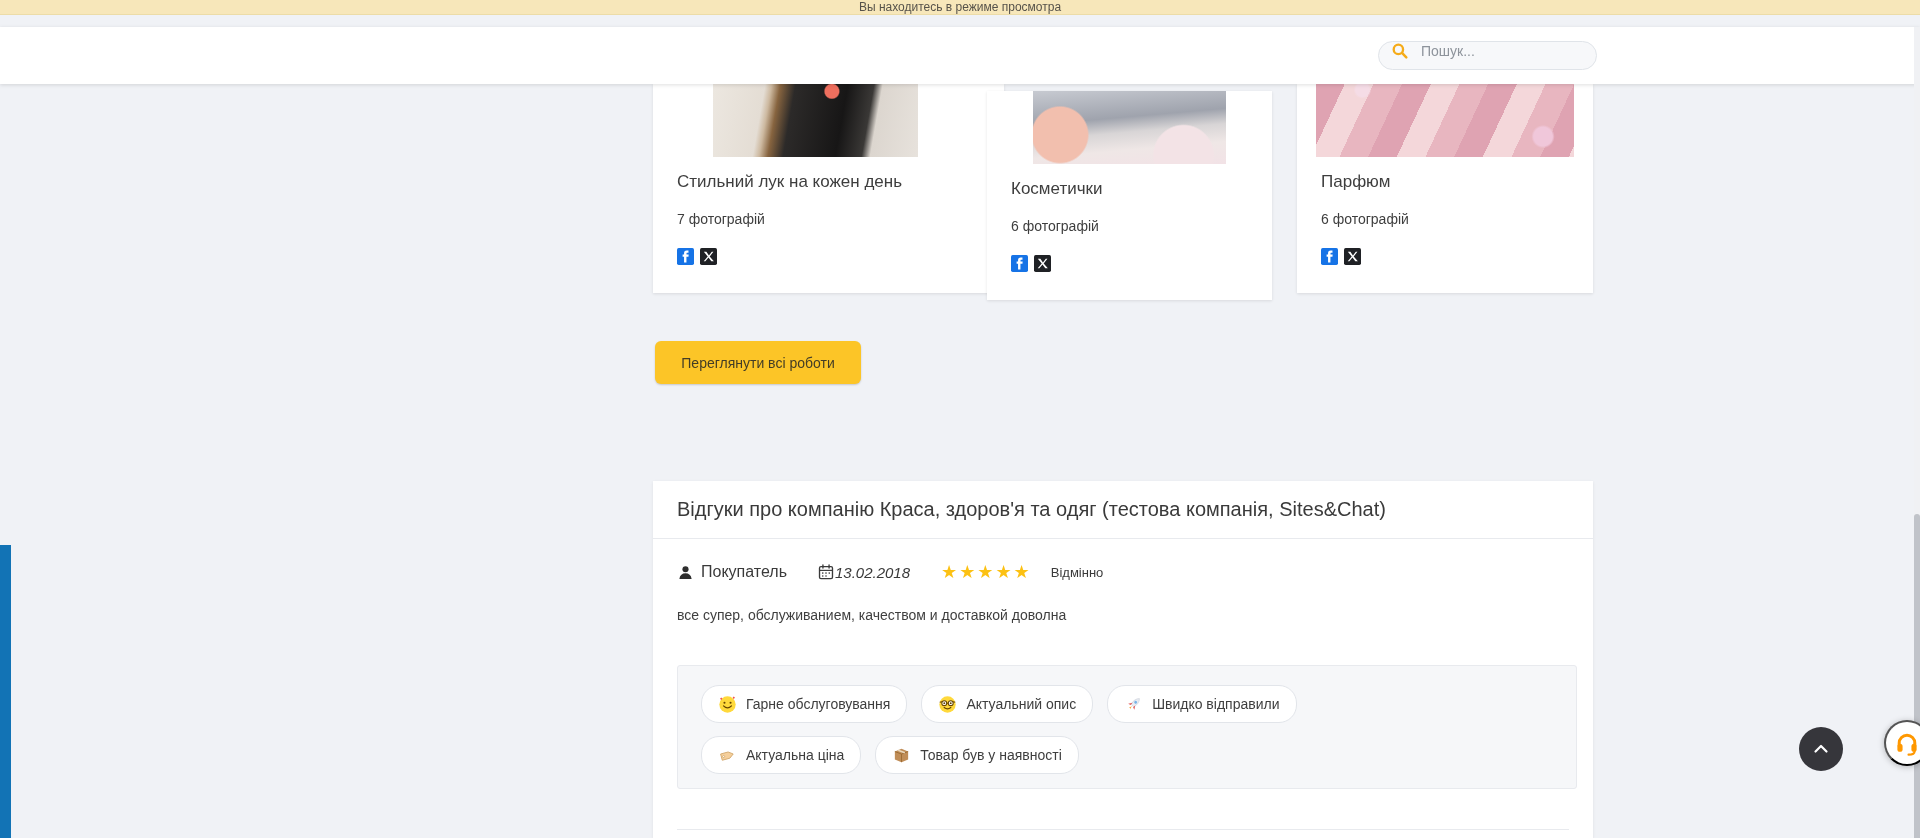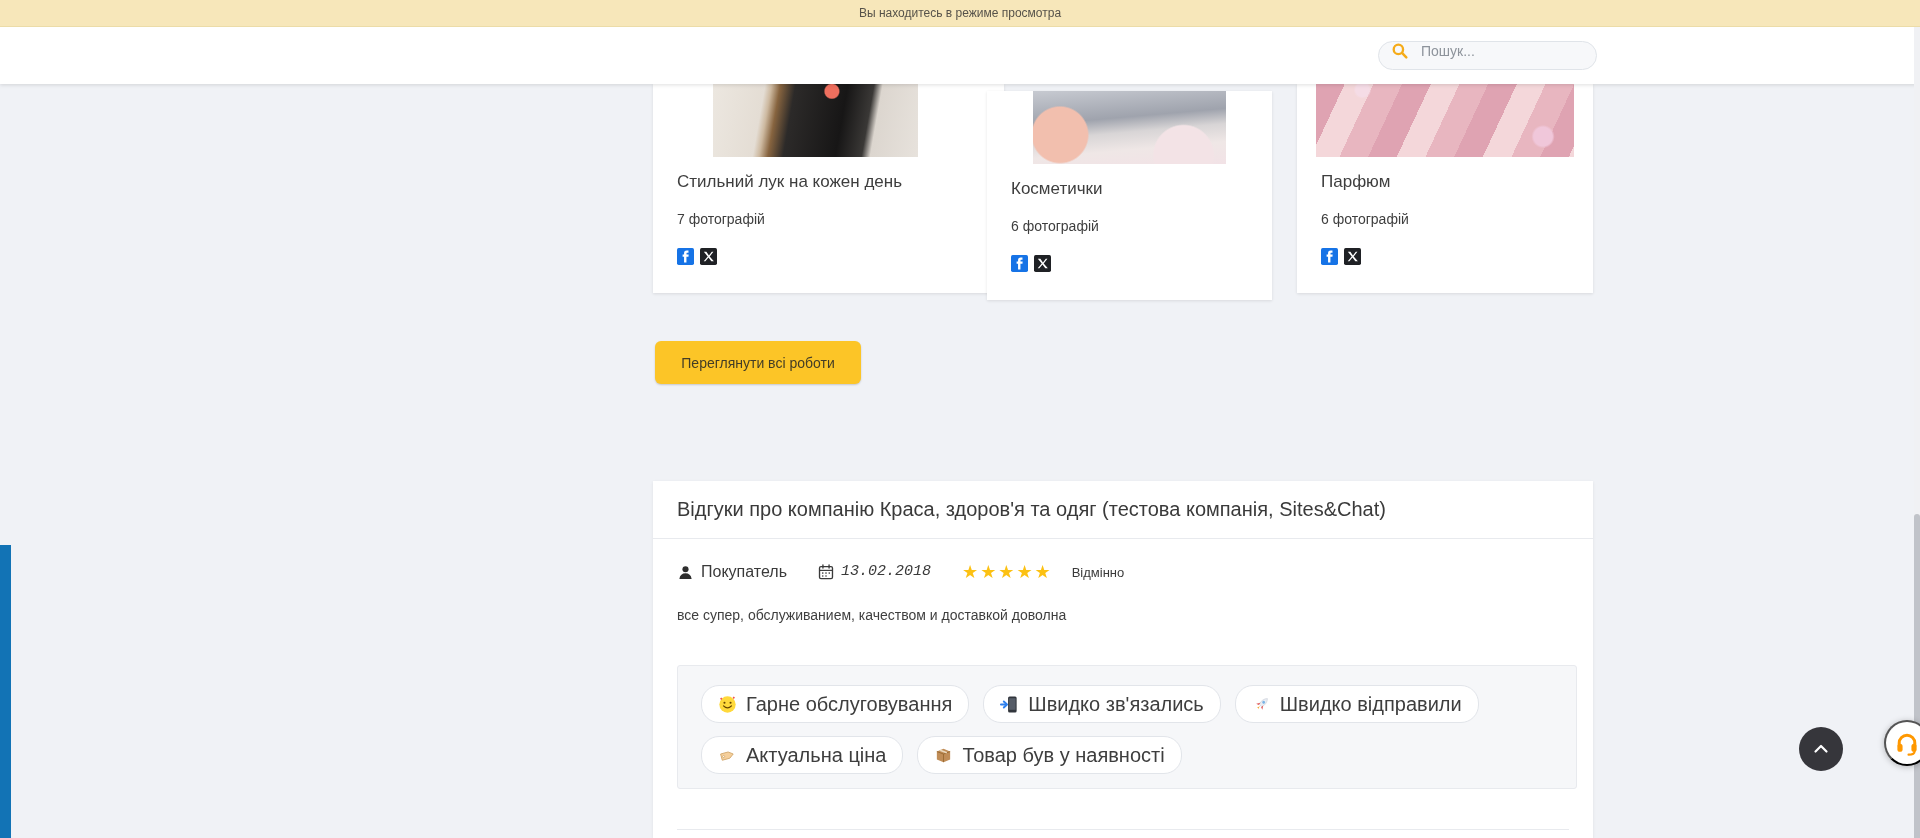--- a/index.html
+++ b/index.html
@@ -1,20 +1,20 @@
 <!DOCTYPE html>
 <html><head>
 <meta charset="utf-8">
 <style>
   html,body{margin:0;padding:0;background:#e9ebef;}
   .stage{position:relative;width:1920px;height:838px;background:#f0f2f6;overflow:hidden;
          font-family:"Liberation Sans",sans-serif;color:#3e3e3e;}
 
   
-  .banner{position:absolute;left:0;top:0;width:100%;height:27px;background:#f7e7ba;
+  .banner{position:absolute;left:0;top:0;width:100%;height:15px;background:#f7e7ba;
           border-bottom:1px solid #ecdca8;display:flex;align-items:center;justify-content:center;
           font-size:12px;color:#56524a;box-sizing:border-box;z-index:6;}
 
   
   .navbar{position:absolute;left:0;top:27px;width:100%;height:57px;background:#fff;
           box-shadow:0 1px 4px rgba(0,0,0,.13);z-index:5;}
   .nav-menu{position:absolute;left:322px;top:0;height:57px;display:flex;align-items:center;}
   .nav-item{font-size:14px;color:#3e3e3e;padding:11px 13px;margin-right:12px;white-space:nowrap;cursor:pointer;}
   .nav-item.active{background:#fcc527;border-radius:4px;color:#433d26;}
   .search-box{position:absolute;left:1378px;top:14px;width:219px;height:29px;background:#f7f8fa;
@@ -51,30 +51,30 @@
                 border:none;border-radius:6px;font-size:14px;color:#433d26;font-family:Liberation Sans, sans-serif;
                 cursor:pointer;box-shadow:0 1px 2px rgba(0,0,0,.18);}
 
   
   .reviews-panel{position:absolute;left:653px;top:481px;width:940px;height:357px;background:#fff;
                  box-shadow:0 1px 3px rgba(0,0,0,.08);}
   .reviews-title{position:absolute;left:24px;top:17px;font-size:20px;color:#3a3a3a;white-space:nowrap;}
   .reviews-divider{position:absolute;left:0;top:57px;width:100%;height:1px;background:#e8eaee;}
   .review-meta{position:absolute;left:24px;top:78px;height:26px;display:flex;align-items:center;}
   .meta-author{display:flex;align-items:center;gap:7px;font-size:16px;color:#3a3a3a;}
-  .meta-date{display:flex;align-items:flex-start;gap:6px;margin-left:30px;font-size:15px;
-             font-style:italic;color:#3a3a3a;font-family:Liberation Mono, monospace;}
+  .meta-date{display:flex;align-items:center;margin-left:30px;font-size:15px;
+             font-style:italic;color:#3a3a3a;}
   .meta-stars{margin-left:31px;font-size:18px;letter-spacing:2px;color:#fcc113;line-height:1;}
   .meta-rating{margin-left:19px;font-size:13px;color:#3a3a3a;}
   .review-text{position:absolute;left:24px;top:126px;font-size:14px;color:#3f3f3f;}
   .tags-box{position:absolute;left:24px;top:184px;width:900px;height:124px;background:#f6f7f9;
             border:1px solid #e8eaee;border-radius:3px;box-sizing:border-box;padding:19px 23px;}
   .tags-row{display:flex;gap:14px;margin-bottom:13px;}
   .tag-chip{display:inline-flex;align-items:center;gap:9px;height:36px;padding:0 16px;background:#fff;
-            border:1px solid #e2e5ea;border-radius:18px;font-size:20px;color:#3e3e3e;white-space:nowrap;}
+            border:1px solid #e2e5ea;border-radius:18px;font-size:14px;color:#3e3e3e;white-space:nowrap;}
   .tag-icon{display:flex;align-items:center;}
   .review-bottom-divider{position:absolute;left:24px;top:348px;width:892px;height:1px;background:#e8eaee;}
 
   
   .blue-strip{position:absolute;left:0;top:545px;width:11px;height:293px;background:#1273b5;}
   .scrollbar-track{position:absolute;right:0;top:27px;width:6px;height:811px;background:#f0f1f4;z-index:7;}
   .scrollbar-thumb{position:absolute;right:0;top:487px;width:6px;height:351px;background:#c0c3c9;
                    border-radius:3px;cursor:pointer;}
   .scroll-top-btn{position:absolute;left:1799px;top:727px;width:44px;height:44px;border-radius:50%;
                   background:#36363b;border:none;display:flex;align-items:center;justify-content:center;
@@ -212,27 +212,30 @@
                 <path d="M5.8 11.5q4.2 4.2 8.4 0" stroke="#664500" stroke-width="1.3" fill="none" stroke-linecap="round"></path>
                 <path d="M2.2 3.8l1.2-1.1 1.2 1.1-1.2 1.8z" fill="#f2564d"></path>
                 <path d="M15.4 2.7l1.2-1.1 1.2 1.1-1.2 1.8z" fill="#f2564d"></path>
               </svg>
           </span>
           <span>Гарне обслуговування</span>
         </span>
         <span class="tag-chip">
           <span class="tag-icon">
             <svg width="19" height="19" viewBox="0 0 20 20">
-                <rect x="8.5" y="1.5" width="9" height="17" rx="1.6" fill="#31353c"></rect>
-                <rect x="9.6" y="3.4" width="6.8" height="12.2" fill="#565d68"></rect>
-                <path d="M1 10h5.2" stroke="#2f80ed" stroke-width="2" stroke-linecap="round"></path>
-                <path d="M4 6.8L7.4 10 4 13.2" fill="none" stroke="#2f80ed" stroke-width="2" stroke-linecap="round" stroke-linejoin="round"></path>
-              </svg>
-          </span>
-          <span>Швидко зв'язались</span>
+                <circle cx="10" cy="10" r="8.6" fill="#ffd93b"></circle>
+                <circle cx="6.6" cy="8.6" r="2.6" fill="#fff" stroke="#664500" stroke-width="1.1"></circle>
+                <circle cx="13.4" cy="8.6" r="2.6" fill="#fff" stroke="#664500" stroke-width="1.1"></circle>
+                <path d="M9.2 8.6h1.6M1.8 7.6l2.4-.6M18.2 7.6l-2.4-.6" stroke="#664500" stroke-width="1.1"></path>
+                <circle cx="6.6" cy="8.6" r="1" fill="#664500"></circle>
+                <circle cx="13.4" cy="8.6" r="1" fill="#664500"></circle>
+                <path d="M6.5 13.2q3.5 2.8 7 0" stroke="#664500" stroke-width="1.3" fill="none" stroke-linecap="round"></path>
+              </svg>
+          </span>
+          <span>Актуальний опис</span>
         </span>
         <span class="tag-chip">
           <span class="tag-icon">
             <svg width="19" height="19" viewBox="0 0 20 20">
                 <g transform="rotate(45 10 10)">
                   <path d="M10 1.2c2.4 2.3 3.2 6.2 2 10.4H8c-1.2-4.2-.4-8.1 2-10.4z" fill="#e9edf3" stroke="#c6ccd6" stroke-width="0.6"></path>
                   <circle cx="10" cy="6.8" r="1.5" fill="#79b3e6"></circle>
                   <path d="M8 9.5l-2.6 3.8 2.8-.9zM12 9.5l2.6 3.8-2.8-.9z" fill="#e25959"></path>
                   <path d="M10 12.4l-.9 3.6.9-.9.9.9z" fill="#f5a62c"></path>
                 </g>

